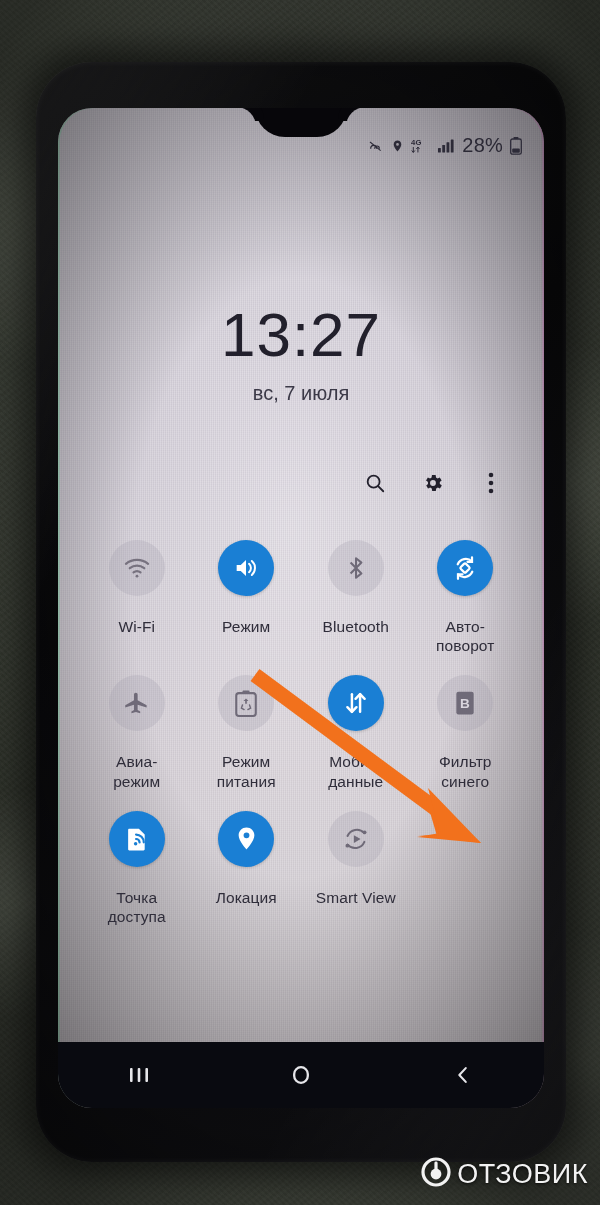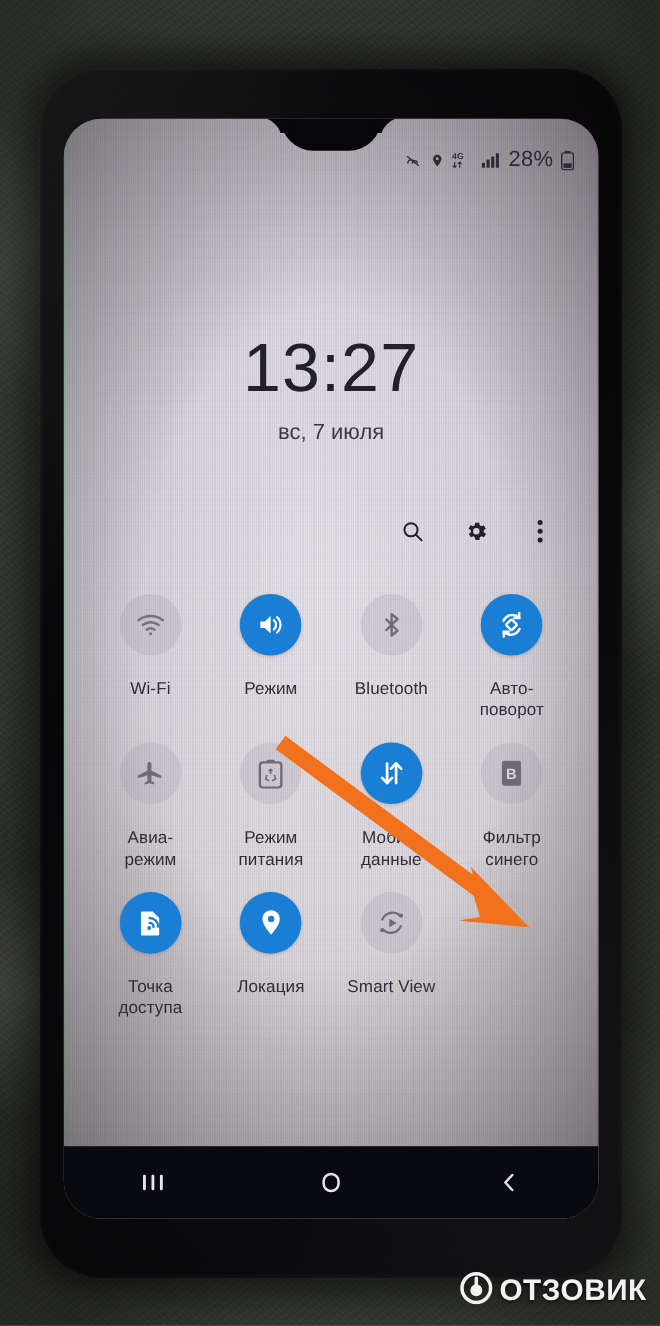--- a/index.html
+++ b/index.html
@@ -138,21 +138,21 @@
 
   
   .arrow-svg{ position:absolute; left:0; top:0; width:600px; height:1205px; z-index:20; pointer-events:none; }
 
   
   .watermark{
     position:absolute; right:12px; bottom:14px; z-index:25;
     display:flex; align-items:center; gap:6px;
   }
   .wm-text{
-    font-size:27px; font-weight:700; color:#f2f2f2; letter-spacing:.5px;
+    font-size:27px; font-weight:400; color:#f2f2f2; letter-spacing:.5px;
     text-shadow:0 1px 3px rgba(0,0,0,.8);
     text-align:center;
   }
 </style>
 </head>
 <body>
 
 <div class="photo-bg"></div>
 <div class="photo-noise"></div>
 

